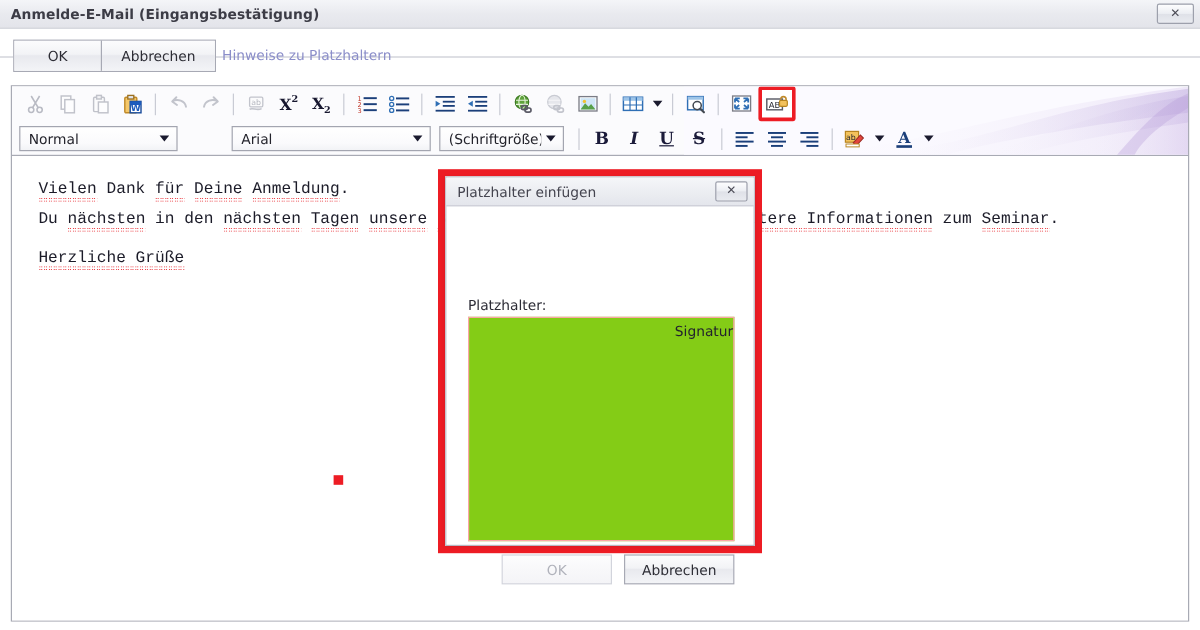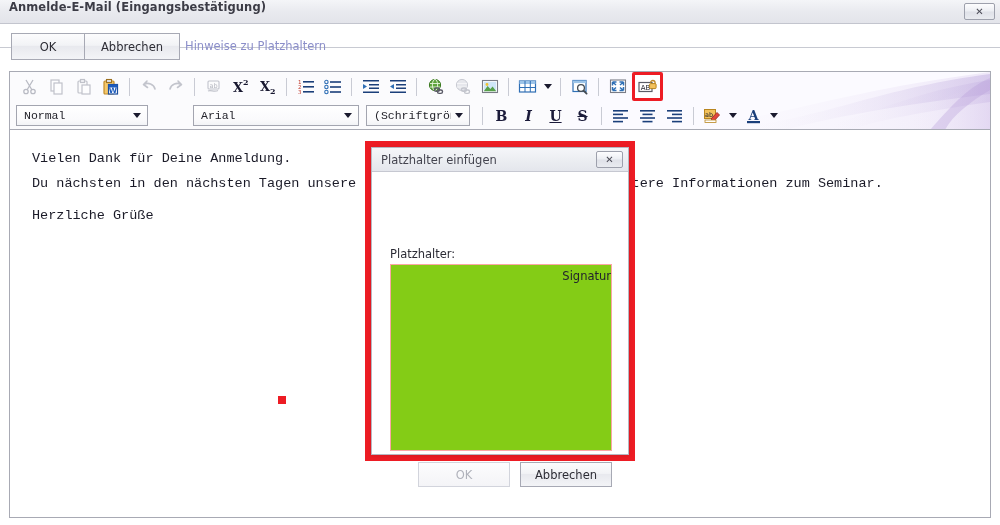--- a/index.html
+++ b/index.html
@@ -17,21 +17,21 @@
     width: 1000px; height: 525px;
     background: #ffffff;
   }
 
   
   #titlebar {
     position: absolute; left: 0; top: 0;
     width: 1000px; height: 24px;
     background: linear-gradient(to bottom, #f4f5f8 0%, #e9eaef 50%, #e3e4ea 100%);
     border-bottom: 1px solid #c3c5ce;
-    display: flex; align-items: flex-start;
+    display: flex; align-items: center;
   }
   #title-text {
     margin-left: 9px;
     font-size: 11.5px;
     font-weight: bold;
     color: #3c3c46;
     letter-spacing: 0.1px;
   }
   #titlebar-close {
     position: absolute; right: 5px; top: 3px;
@@ -142,21 +142,21 @@
     height: 21px;
     border: 1px solid #a3a5b0;
     background: linear-gradient(to bottom, #ffffff 0%, #fafafc 70%, #f2f3f6 100%);
     display: flex; align-items: center;
     font-size: 11.5px; color: #23232b;
     padding: 0 2px 0 7px;
     margin-right: 7px;
     cursor: pointer;
     position: relative;
   }
-  .tb-select .sel-label { flex: 1; white-space: nowrap; overflow: hidden; font-family: Liberation Mono, monospace; }
+  .tb-select .sel-label { flex: 1; white-space: nowrap; overflow: hidden; }
   .tb-select .sel-caret {
     width: 16px; display: flex; align-items: center; justify-content: center;
   }
   #sel-style { width: 132px; }
   #sel-font  { width: 166px; margin-left: 38px; }
   #sel-size  { width: 104px; }
 
   .fmt-btn {
     width: 25px; height: 23px;
     display: flex; align-items: center; justify-content: center;

